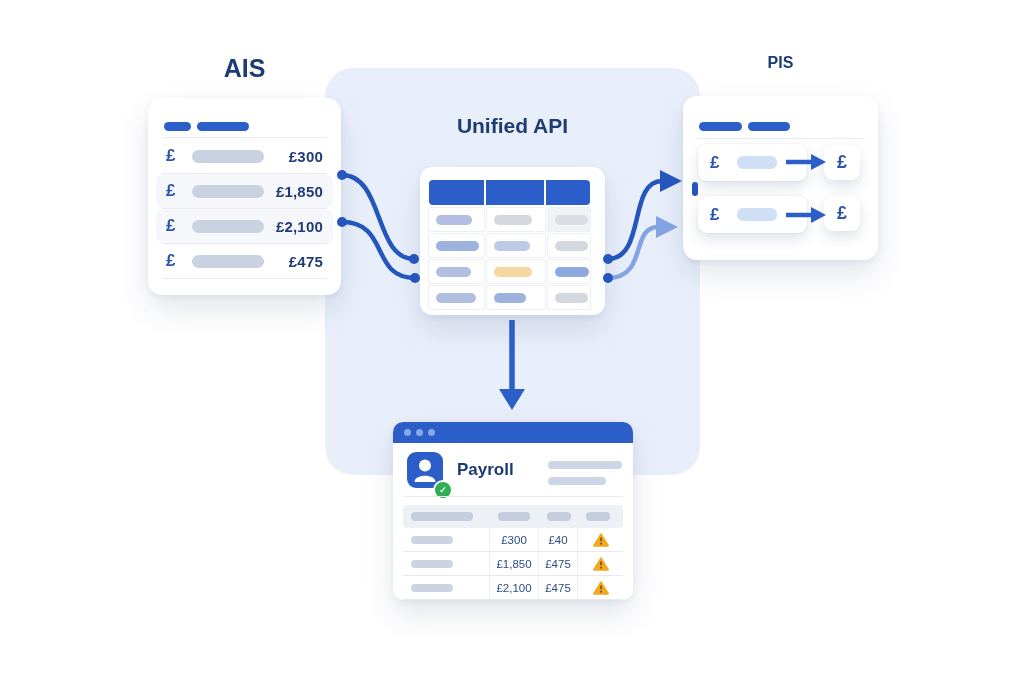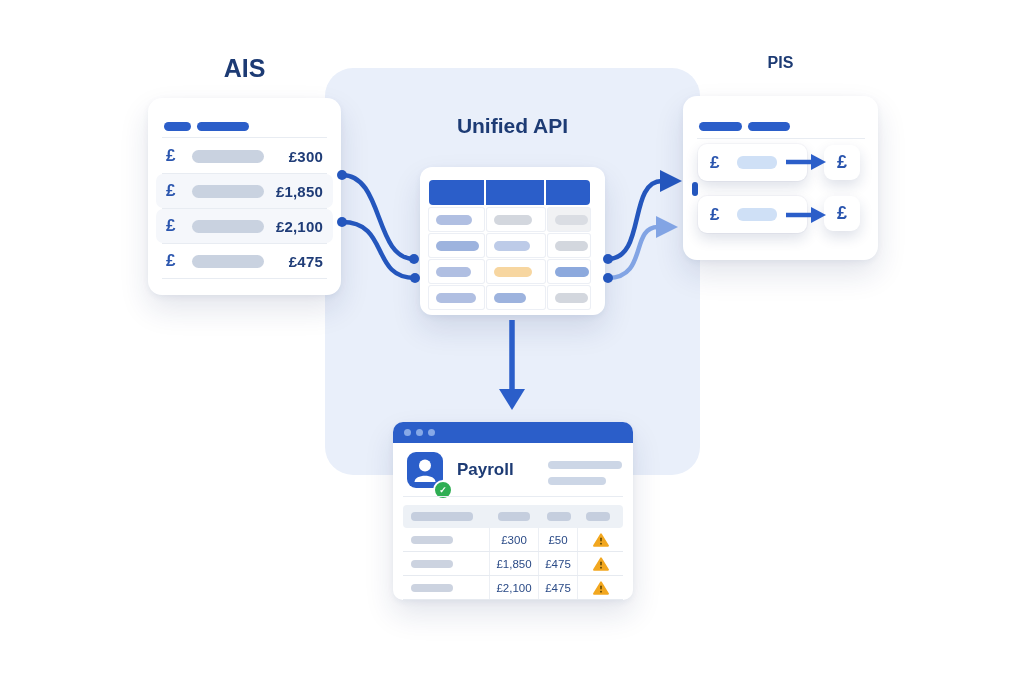--- a/index.html
+++ b/index.html
@@ -223,21 +223,21 @@
         <span class="hp" style="width:32px"></span>
         <span class="hp" style="width:24px"></span>
         <span class="hp" style="width:24px"></span>
       </div>
 
       <div class="pt-row">
         <div>
             <span class="pr-pill"></span>
           </div>
         <div>£300</div>
-        <div>£50</div>
+        <div>£40</div>
         <div>
           <svg viewBox="0 0 24 21" width="16" height="14">
             <path d="M12 1.8 L22.6 19.2 L1.4 19.2 Z" fill="#f2a71f" stroke="#f2a71f" stroke-width="2.6" stroke-linejoin="round"></path>
             <rect x="10.9" y="6.6" width="2.2" height="6.2" rx="1.1" fill="#5b4300"></rect>
             <circle cx="12" cy="16" r="1.4" fill="#5b4300"></circle>
           </svg>
         </div>
       </div>
 
       <div class="pt-row">

